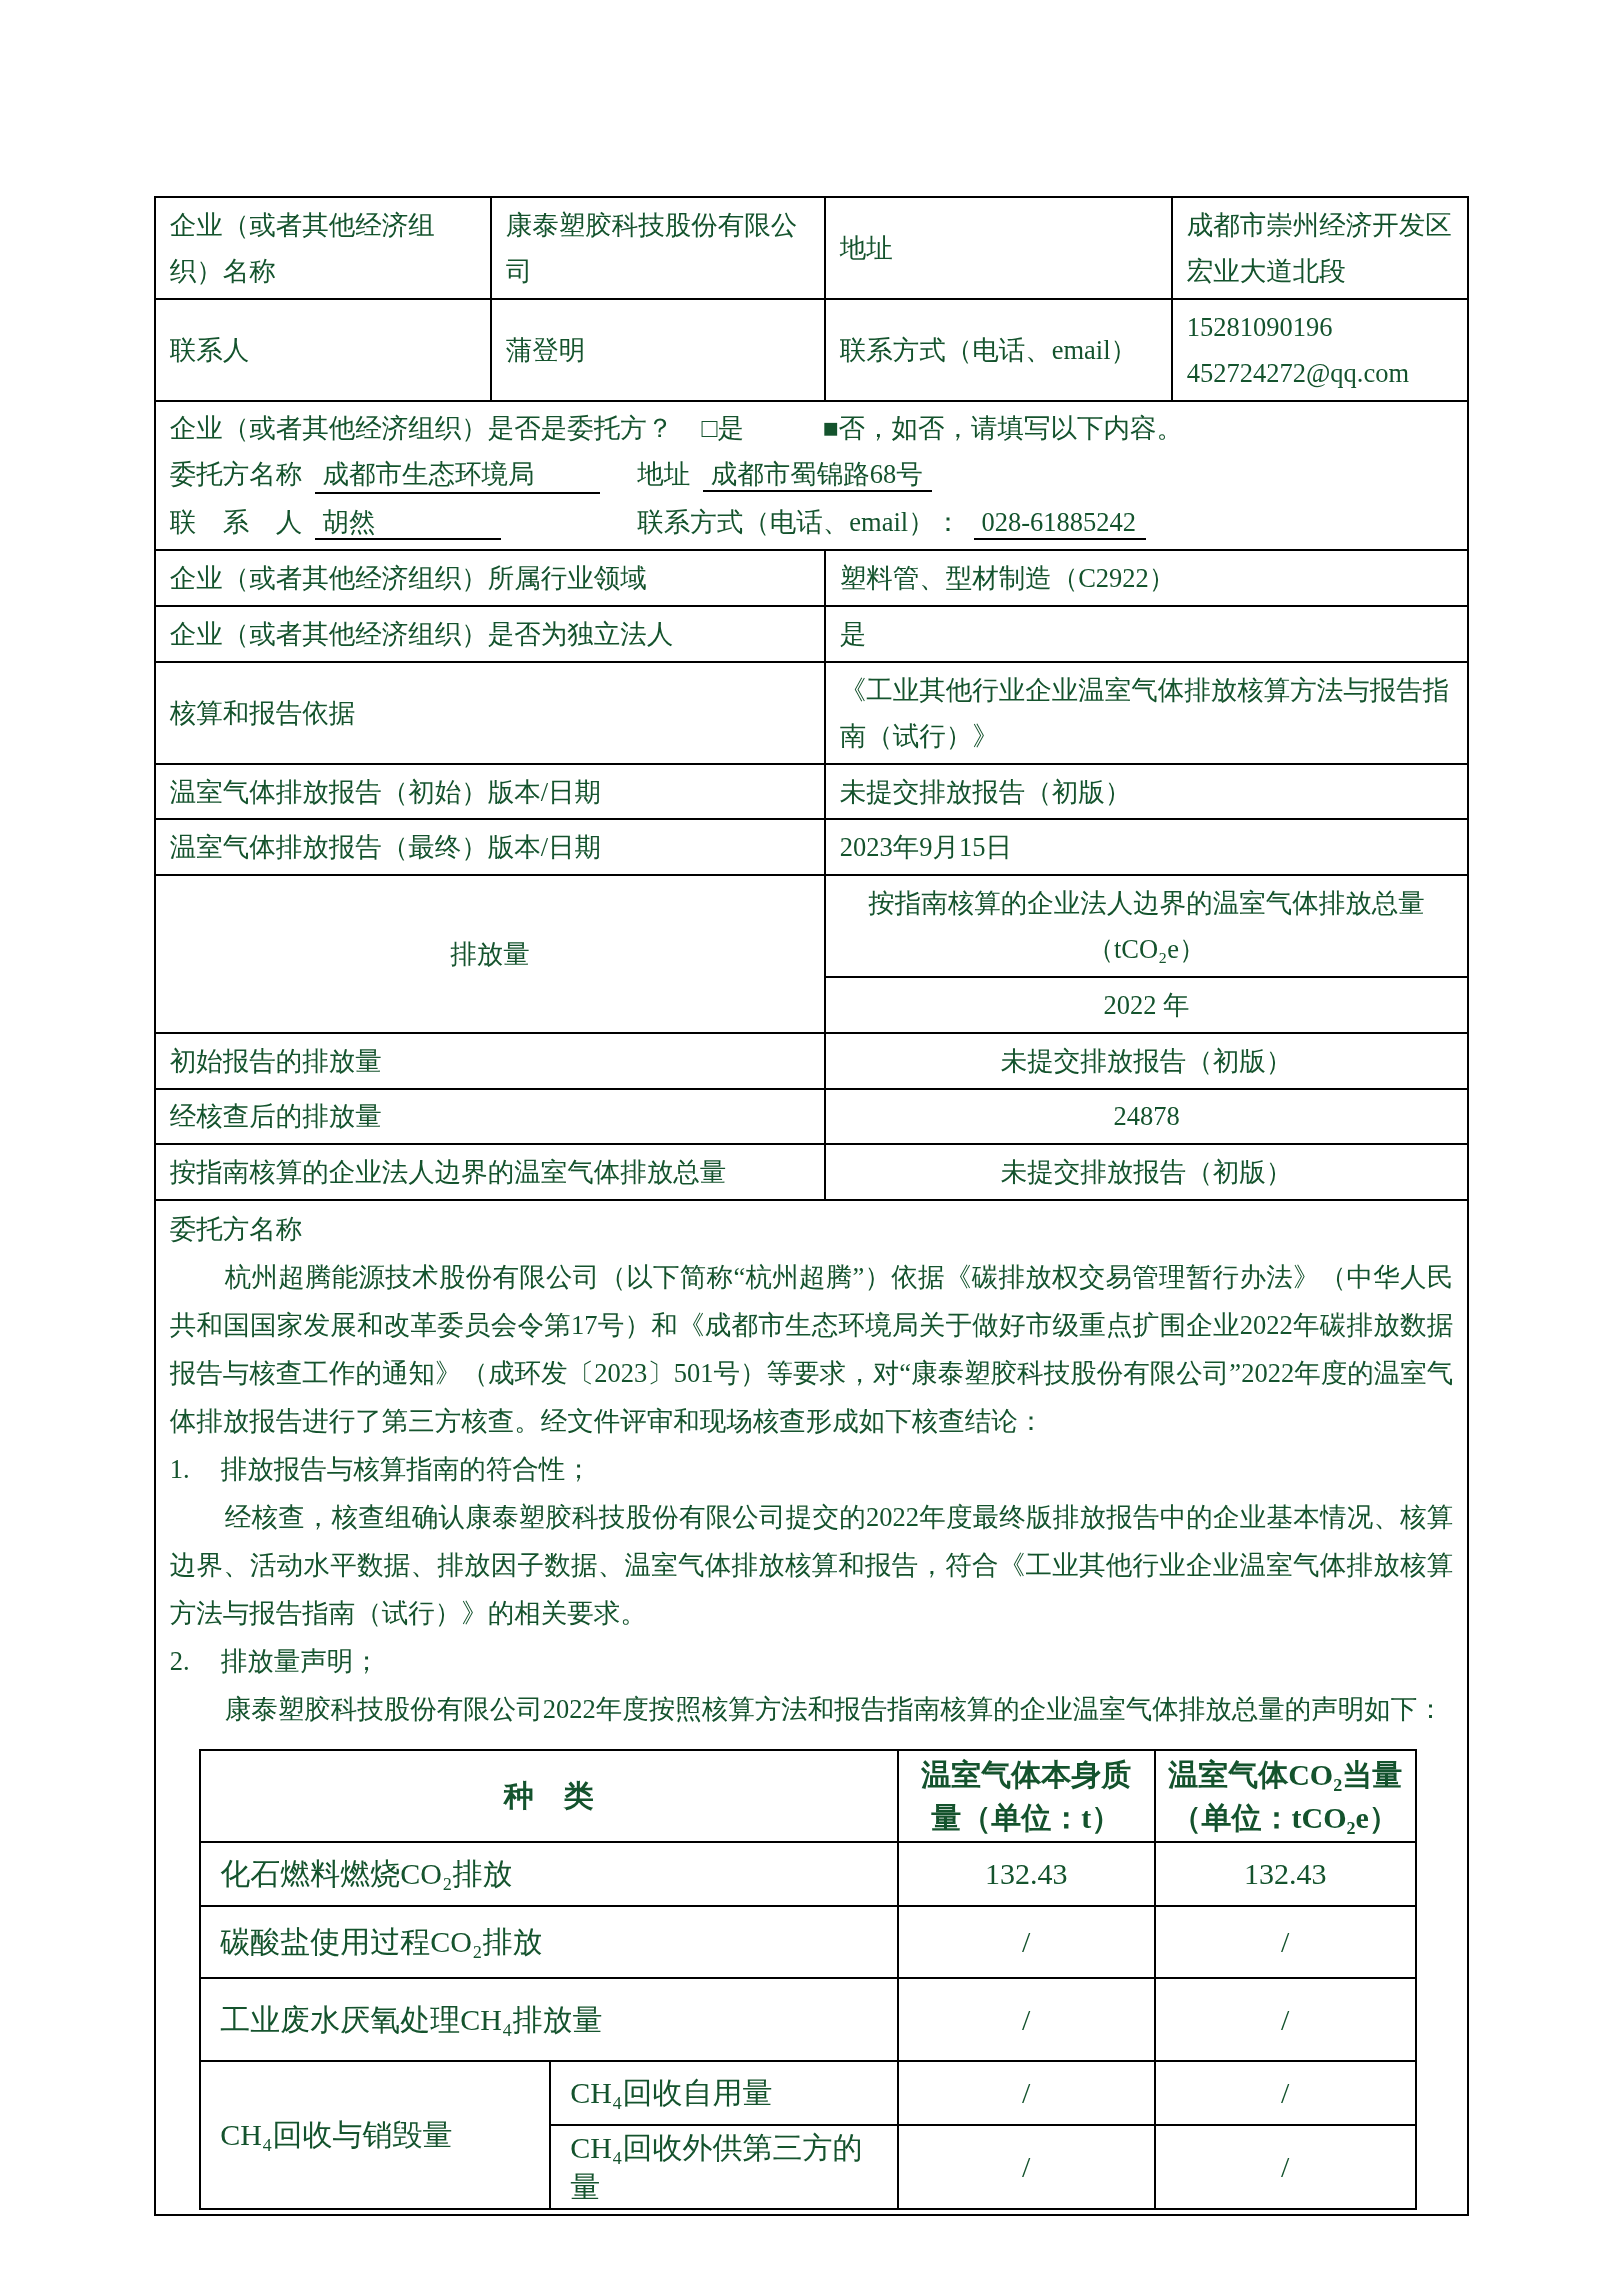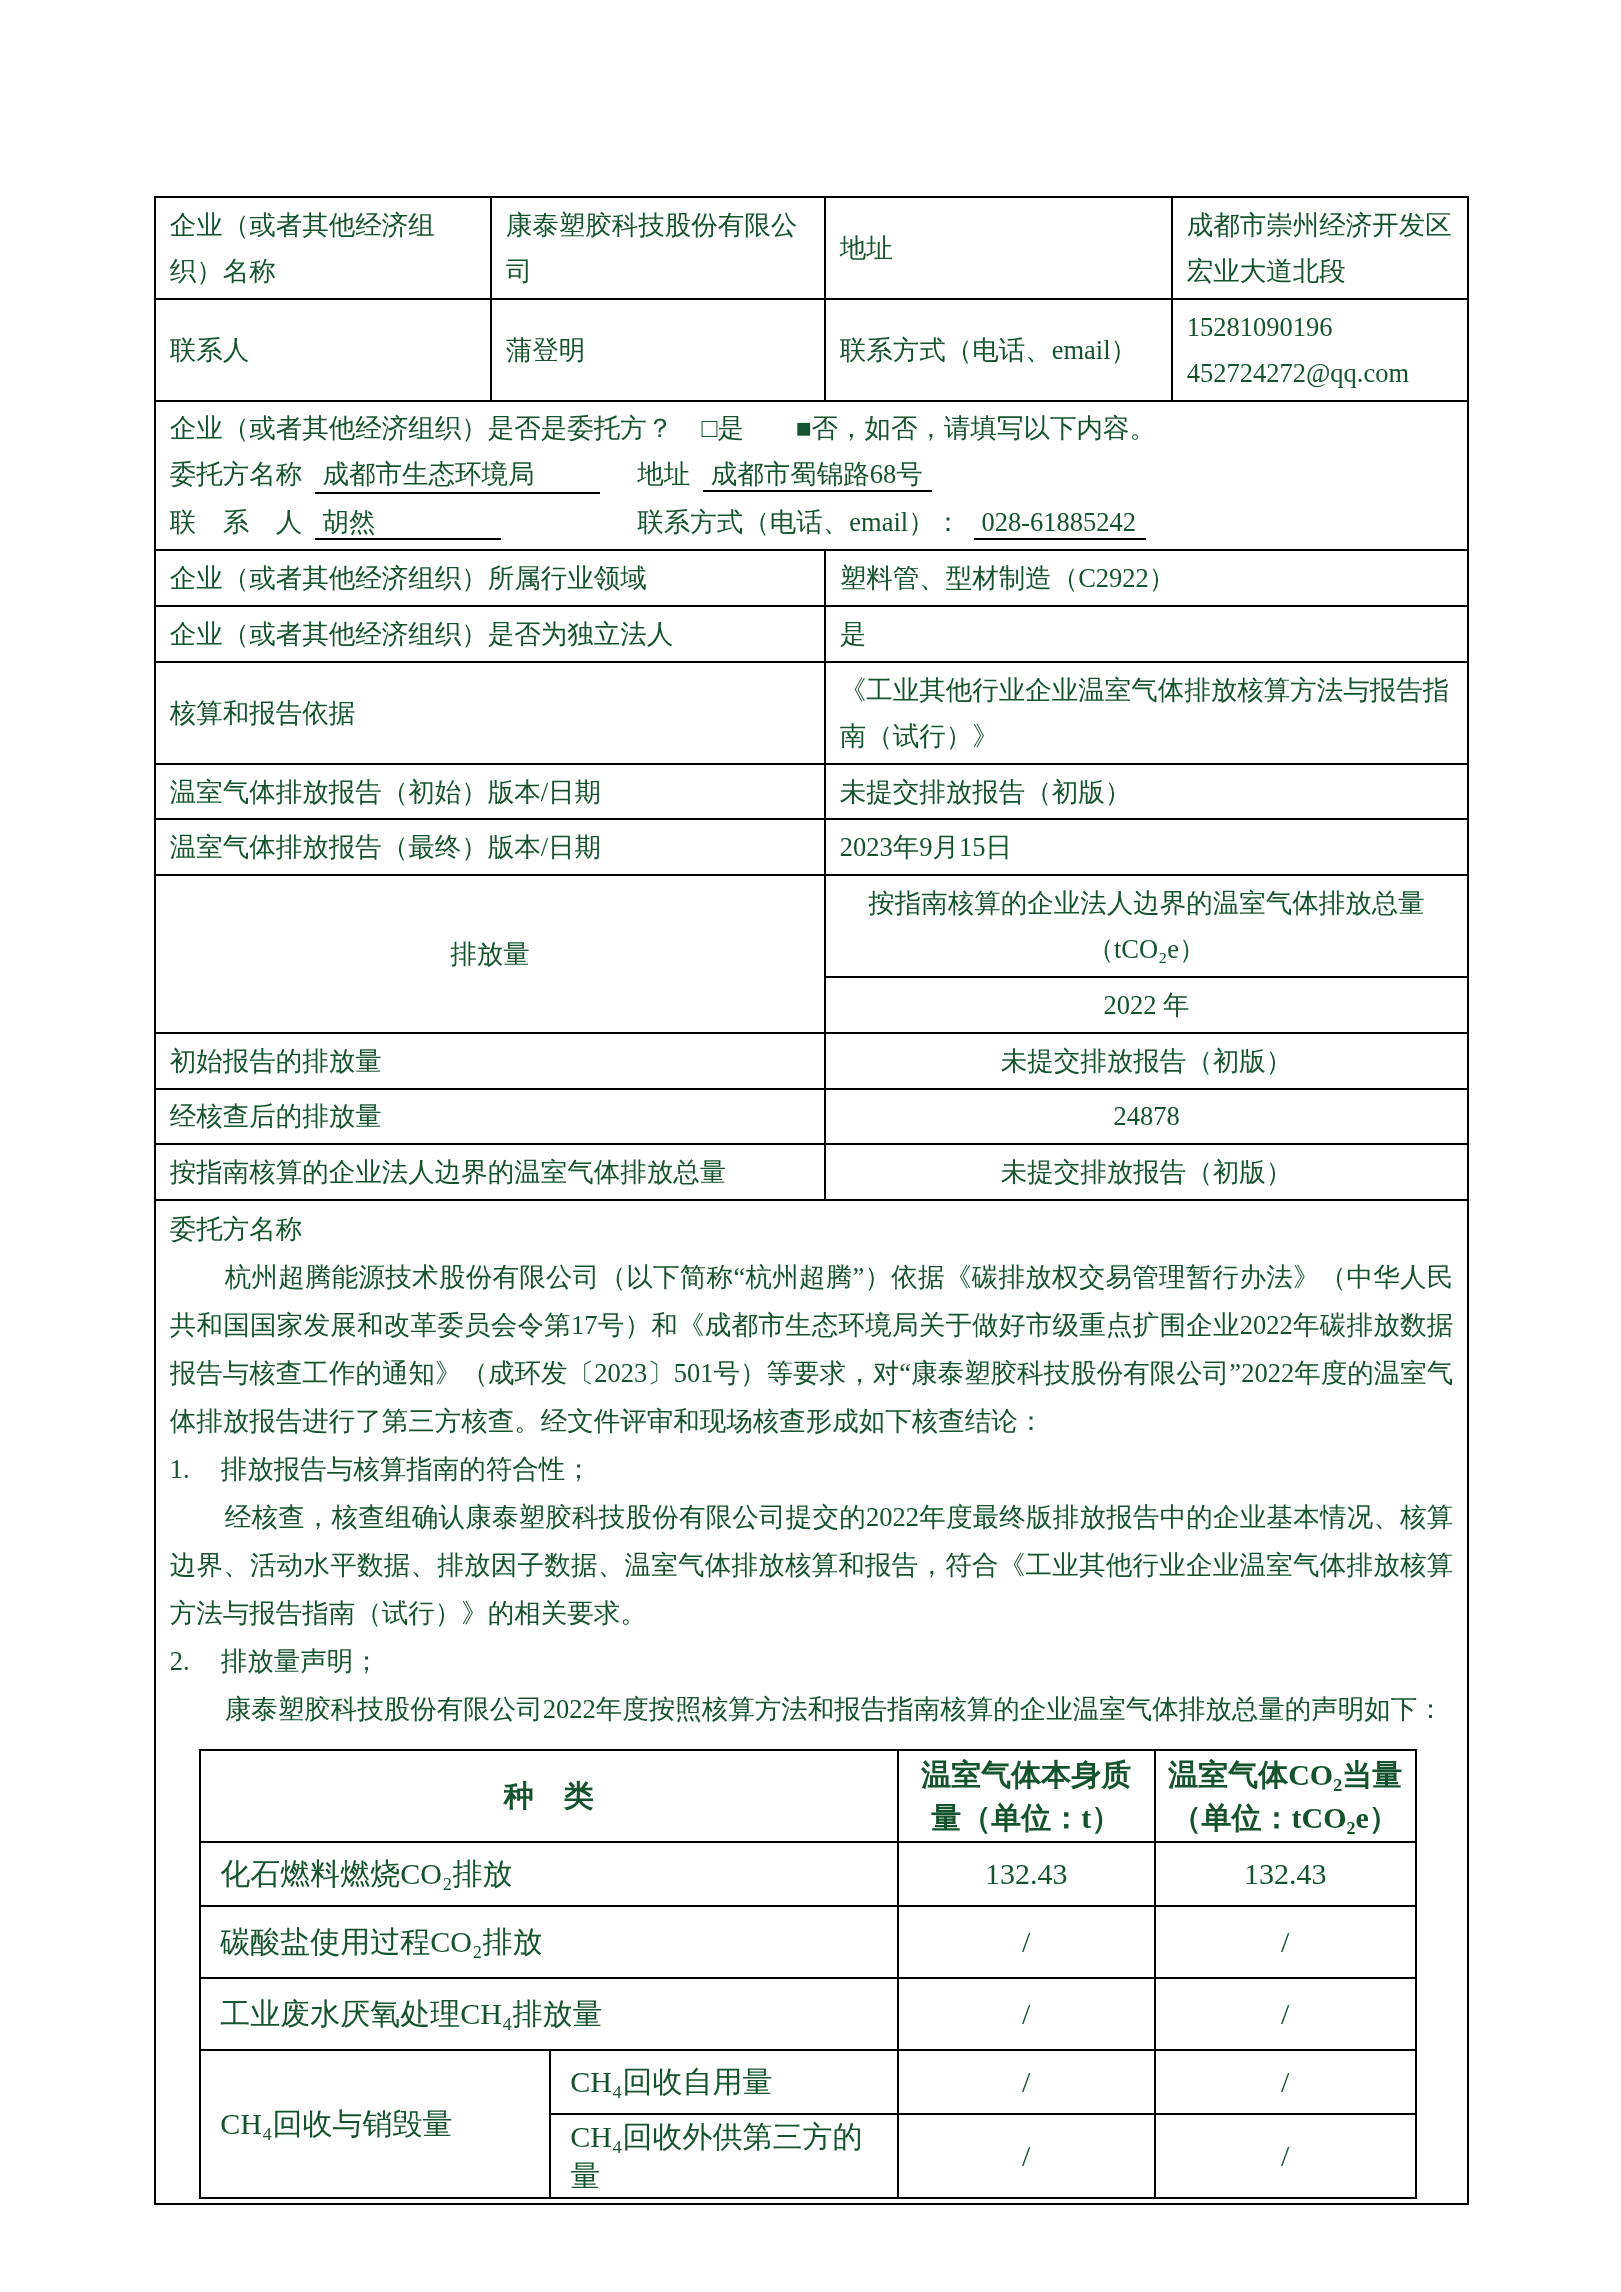--- a/index.html
+++ b/index.html
@@ -10,21 +10,21 @@
   table.main > tbody > tr > td{
       border:2px solid #000;border-top-width:2.9px;border-bottom-width:2.9px;
       padding:3.9px 13.7px;line-height:46px;vertical-align:middle;overflow:hidden;}
   td.lbl{padding-left:16.7px;}
   td.center{text-align:center;}
   td.scope{line-height:37px;padding-top:2px;padding-bottom:2px;}
   
   td.client-cell{vertical-align:top;padding:5.9px 13.7px 7.8px 16.7px;}
   .cline{line-height:46px;white-space:nowrap;}
   .opt{margin-left:21.6px;}
-  .opt2{margin-left:45px;}
+  .opt2{margin-left:72px;}
   .grp{display:inline-block;width:461px;}
   .u{border-bottom:2px solid #000;padding:0 9.8px 1px 7.8px;margin-left:5.9px;}
   .uw{padding-right:65px;font-family:Liberation Mono, monospace;}
   .uw2{padding-right:125px;}
   
   td.concl{vertical-align:top;padding:7.8px 19.6px 0 16.7px;}
   .ctitle{line-height:48px;}
   p.ind{margin:0;text-indent:55px;text-align:justify;line-height:48px;}
   .itm{line-height:48px;}
   .itm .num{display:inline-block;width:51px;}
@@ -166,21 +166,21 @@
                 <tr style="height:64px">
                   <td class="cat" colspan="2">化石燃料燃烧CO₂排放</td>
                   <td>132.43</td>
                   <td>132.43</td>
                 </tr>
                 <tr style="height:72px">
                   <td class="cat" colspan="2">碳酸盐使用过程CO₂排放</td>
                   <td>/</td>
                   <td>/</td>
                 </tr>
-                <tr style="height:72px">
+                <tr style="height:83px">
                   <td class="cat" colspan="2">工业废水厌氧处理CH₄排放量</td>
                   <td>/</td>
                   <td>/</td>
                 </tr>
                 <tr style="height:64px">
                   <td class="cat" rowspan="2">CH₄回收与销毁量</td>
                   <td class="cat">CH₄回收自用量</td>
                   <td>/</td>
                   <td>/</td>
                 </tr>

